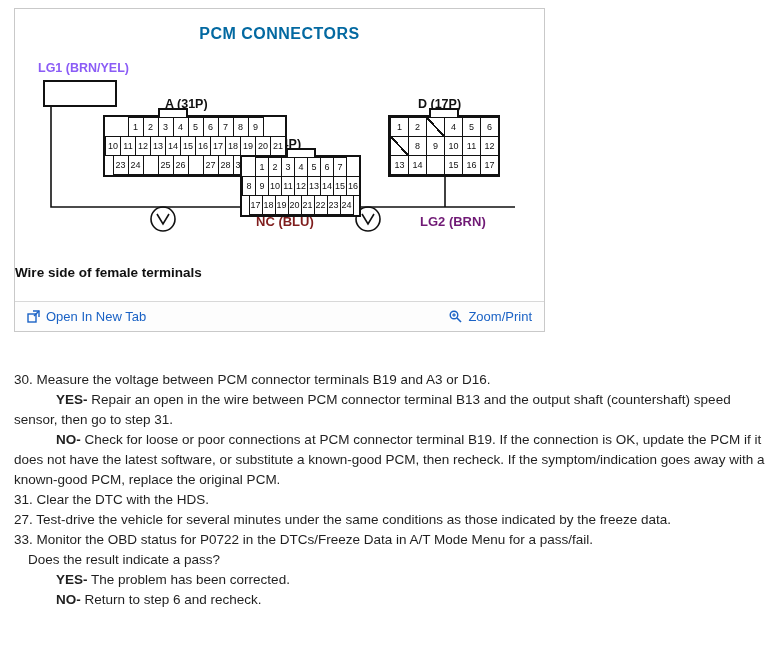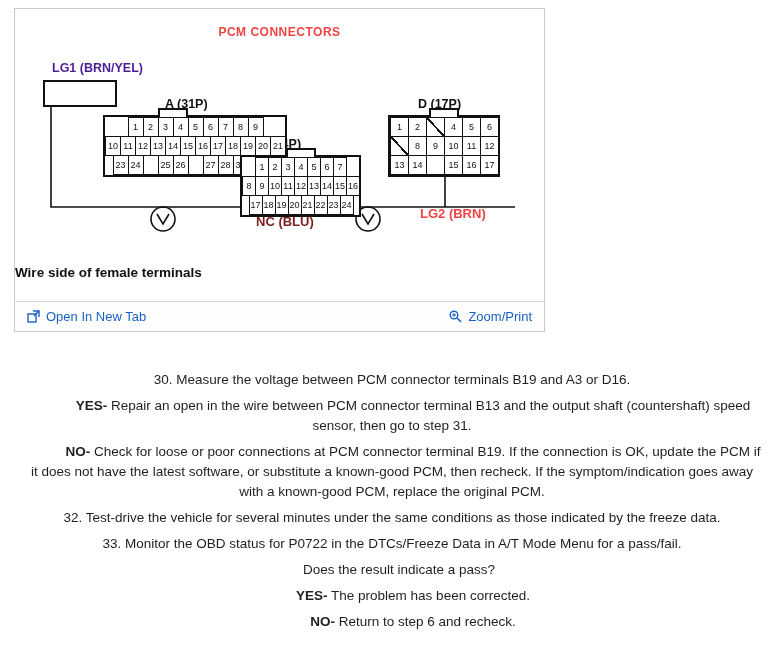--- a/index.html
+++ b/index.html
@@ -8,25 +8,25 @@
     width: 784px; height: 661px;
     font-family: "Liberation Sans", sans-serif;
     color: #202124;
     padding: 8px 14px;
     position: relative;
   }
   
   .panel { width: 531px; border: 1px solid #c9c9c9; background: #fff; }
   .panel-body { position: relative; height: 292px; overflow: hidden; }
   .diag-title { position:absolute; top:16px; left:0; right:0; text-align:center;
-    font-weight:bold; font-size:12px; letter-spacing:.5px; color:#ef4444; }
-  .lg1-label { position:absolute; left:37px; top:52px; font-weight:bold; font-size:12.5px; color:#4c1d95; }
+    font-weight:bold; font-size:16px; letter-spacing:.5px; color:#0369a1; }
+  .lg1-label { position:absolute; left:23px; top:52px; font-weight:bold; font-size:12.5px; color:#8b5cf6; }
   .lg1-box { position:absolute; left:28px; top:71px; width:74px; height:27px; border:2px solid #111; background:#fff; }
   .nc-label  { position:absolute; left:241px; top:205px; font-weight:bold; font-size:13px; color:#7f1d1d; }
-  .lg2-label { position:absolute; left:405px; top:197px; font-weight:bold; font-size:13px; color:#ef4444; }
+  .lg2-label { position:absolute; left:405px; top:205px; font-weight:bold; font-size:13px; color:#701a75; }
   .caption { position:absolute; left:0; right:0; top:256px; text-align:left;
     font-weight:bold; font-size:13.5px; color:#111; }
   .wires { position:absolute; left:0; top:0; }
 
   .connector { position:absolute; top:88px; }
   .conn-a { left:40px;margin-left:48px; }
   .conn-b { left:225px;margin-top:40px; }
   .conn-d { left:373px; }
   .conn-name { font-weight:bold; font-size:12.5px; color:#111; height:18px; }
   .conn-a .conn-name { padding-left:62px; }
@@ -50,21 +50,21 @@
 
   
   .panel-footer { height:30px; border-top:1px solid #d8d8d8; background:#fdfdfd;
     display:flex; align-items:center; justify-content:space-between; padding:8px 12px; }
   .flink { display:flex; align-items:center; gap:6px; color:#1a62c5; font-size:13px;
     text-decoration:none; cursor:pointer; }
   .flink svg { display:block; }
 
   
   .procedure { margin-top:38px; width:756px; font-size:13.5px; line-height:20px; color:#1f1f1f; }
-  .proc-line { margin:6px;text-align:center; }
+  .proc-line { margin:0; }
   .ind0 { text-indent:0; }
   .ind1 { text-indent:14px; }
   .ind2 { text-indent:42px; }
 </style>
 </head>
 <body>
 
 <div class="panel">
   <div class="panel-body">
 
@@ -231,18 +231,19 @@
       </svg>
       <span>Zoom/Print</span>
     </a>
   </div>
 </div>
 
 <div class="procedure" id="procedure">
     <p class="proc-line ind0"><span>30. Measure the voltage between PCM connector terminals B19 and A3 or D16.</span></p>
     <p class="proc-line ind2"><span style="font-weight: 700;">YES-</span><span> Repair an open in the wire between PCM connector terminal B13 and the output shaft (countershaft) speed sensor, then go to step 31.</span></p>
     <p class="proc-line ind2"><span style="font-weight: 700;">NO-</span><span> Check for loose or poor connections at PCM connector terminal B19. If the connection is OK, update the PCM if it does not have the latest software, or substitute a known-good PCM, then recheck. If the symptom/indication goes away with a known-good PCM, replace the original PCM.</span></p>
-    <p class="proc-line ind0"><span>32. Test-drive the vehicle for several minutes under the same conditions as those indicated by the freeze data.</span></p>
+    <p class="proc-line ind0"><span>31. Clear the DTC with the HDS.</span></p>
+    <p class="proc-line ind0"><span>27. Test-drive the vehicle for several minutes under the same conditions as those indicated by the freeze data.</span></p>
     <p class="proc-line ind0"><span>33. Monitor the OBD status for P0722 in the DTCs/Freeze Data in A/T Mode Menu for a pass/fail.</span></p>
     <p class="proc-line ind1"><span>Does the result indicate a pass?</span></p>
     <p class="proc-line ind2"><span style="font-weight: 700;">YES-</span><span> The problem has been corrected.</span></p>
     <p class="proc-line ind2"><span style="font-weight: 700;">NO-</span><span> Return to step 6 and recheck.</span></p>
   </div>
 
 </body></html>

